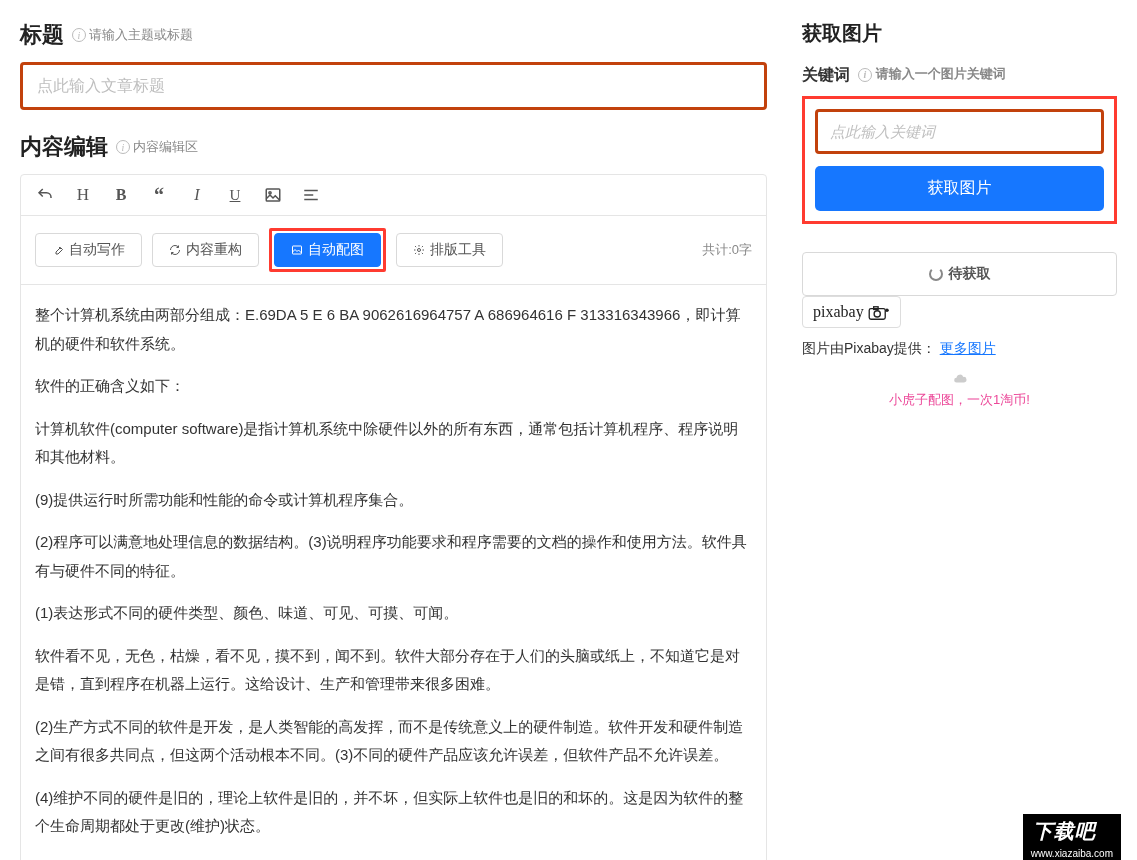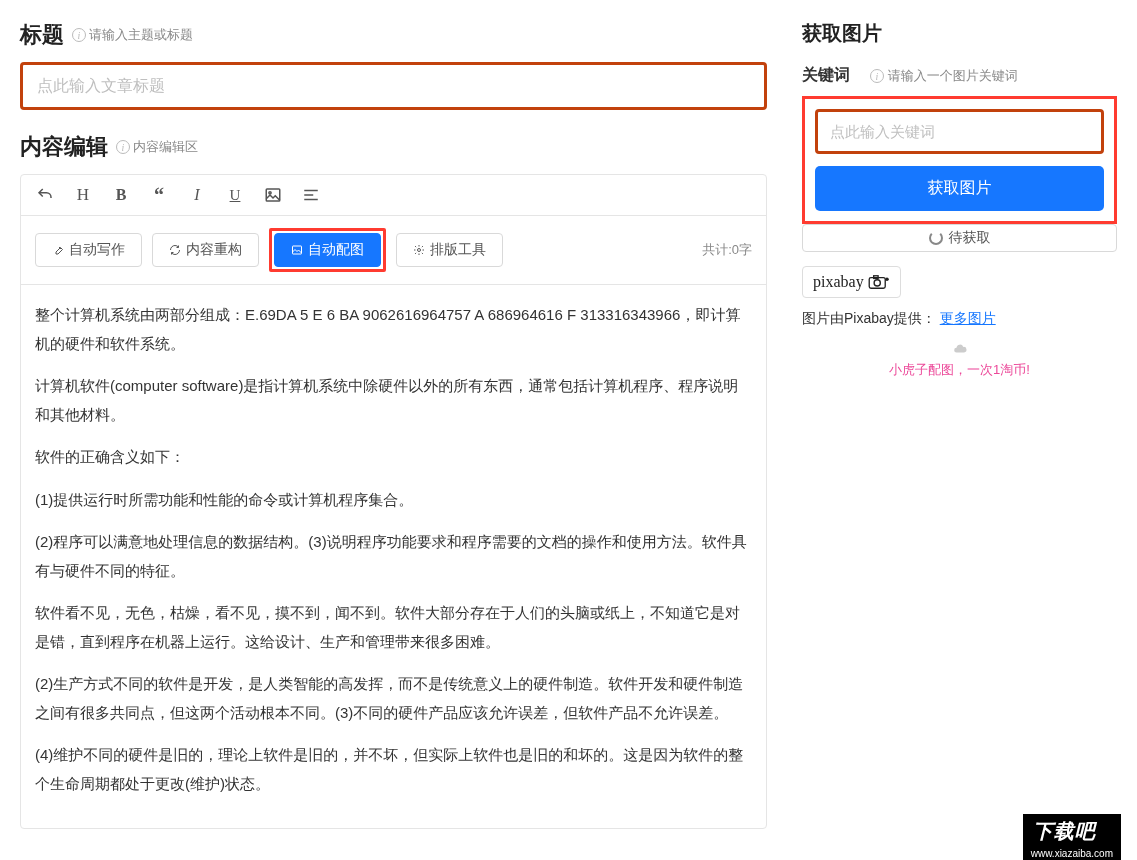--- a/index.html
+++ b/index.html
@@ -26,31 +26,31 @@
 .tb-icon svg { width: 18px; height: 18px; }
 
 .toolbar-actions { display: flex; align-items: center; padding: 12px 14px; gap: 10px; border-bottom: 1px solid #e5e5e5; position: relative; }
 .word-count { margin-left: auto; font-size: 13px; color: #888; }
 .highlight-box { border: 3px solid #ff3b30; padding: 2px; border-radius: 2px; }
 
 .editor-content { padding: 16px 14px; font-size: 15px; line-height: 1.9; color: #333; }
 .editor-content p { margin-bottom: 14px; }
 
 .sidebar .section-title { font-size: 20px; }
-.sidebar-label { font-size: 16px; font-weight: 600; margin-top: 18px; display: flex; align-items: center; }
-.sidebar-hint { font-size: 13px; color: #888; font-weight: 400; margin-left: 20px; }
+.sidebar-label { font-size: 16px; font-weight: 600; margin-top: 18px; display: flex; gap: 8px; }
+.sidebar-hint { font-size: 13px; color: #888; font-weight: 700; }
 
 .keyword-box { border: 3px solid #ff3b30; padding: 10px; margin-top: 10px; }
-.keyword-box .input { font-size: 15px; padding: 11px 12px; }
+.keyword-box .input { font-size: 15px; padding: 11px 12px; font-style: italic; }
 .fetch-btn { width: 100%; margin-top: 12px; background: #1677ff; color: #fff; border: none; padding: 12px; border-radius: 5px; font-size: 16px; cursor: pointer; }
 
-.pending-box { border: 1px solid #d9d9d9; border-radius: 4px; padding: 4px; text-align: center; margin-top: 0; display: flex; align-items: center; justify-content: center; gap: 6px; color: #555; }
+.pending-box { border: 1px solid #d9d9d9; border-radius: 4px; padding: 12px; text-align: center; margin-top: 28px; display: flex; align-items: center; justify-content: center; gap: 6px; color: #555; font-weight: bold; }
 .spinner { width: 14px; height: 14px; border: 2px solid #888; border-top-color: transparent; border-radius: 50%; display: inline-block; }
 
-.pixabay-badge { display: inline-flex; align-items: center; gap: 4px; border: 1px solid #ddd; border-radius: 4px; padding: 6px 10px; margin-top: 14px; font-family: Georgia, serif; font-size: 16px; color: #222; }
+.pixabay-badge { display: inline-flex; align-items: flex-end; gap: 4px; border: 1px solid #ddd; border-radius: 4px; padding: 6px 10px; font-family: Georgia, serif; font-size: 16px; color: #222; }
 .pixabay-badge svg { width: 22px; height: 16px; }
 
 .credit-line { margin-top: 12px; font-size: 14px; color: #333; }
 .credit-line a { color: #1677ff; text-decoration: underline; }
 
 .footer-note { margin-top: 14px; font-size: 13px; color: #ec4899; display: flex; align-items: center; gap: 5px; flex-direction: column; }
 .cloud-icon { width: 14px; height: 14px; }
 
 .watermark { position: absolute; right: 16px; bottom: 0; }
 .wm-box { background: #000; color: #fff; font-size: 20px; font-weight: bold; padding: 4px 10px 2px; font-style: italic; letter-spacing: 1px; }
@@ -145,24 +145,25 @@
                 <circle cx="12" cy="12" r="3"></circle>
                 <path d="M12 2v3M12 19v3M4.2 4.2l2.1 2.1M17.7 17.7l2.1 2.1M2 12h3M19 12h3M4.2 19.8l2.1-2.1M17.7 6.3l2.1-2.1"></path>
               </svg>
           <span>排版工具</span>
         </button>
         <span class="word-count">共计:0字</span>
       </div>
 
       <div class="editor-content">
         <p>整个计算机系统由两部分组成：E.69DA 5 E 6 BA 9062616964757 A 686964616 F 313316343966，即计算机的硬件和软件系统。</p>
+        <p>软件的正确含义如下：</p>
         <p>计算机软件(computer software)是指计算机系统中除硬件以外的所有东西，通常包括计算机程序、程序说明和其他材料。</p>
-        <p>软件的正确含义如下：</p>
-        <p>(1)提供运行时所需功能和性能的命令或计算机程序集合。</p>
+        <p>(9)提供运行时所需功能和性能的命令或计算机程序集合。</p>
         <p>(2)程序可以满意地处理信息的数据结构。(3)说明程序功能要求和程序需要的文档的操作和使用方法。软件具有与硬件不同的特征。</p>
+        <p>(1)表达形式不同的硬件类型、颜色、味道、可见、可摸、可闻。</p>
         <p>软件看不见，无色，枯燥，看不见，摸不到，闻不到。软件大部分存在于人们的头脑或纸上，不知道它是对是错，直到程序在机器上运行。这给设计、生产和管理带来很多困难。</p>
         <p>(2)生产方式不同的软件是开发，是人类智能的高发挥，而不是传统意义上的硬件制造。软件开发和硬件制造之间有很多共同点，但这两个活动根本不同。(3)不同的硬件产品应该允许误差，但软件产品不允许误差。</p>
         <p>(4)维护不同的硬件是旧的，理论上软件是旧的，并不坏，但实际上软件也是旧的和坏的。这是因为软件的整个生命周期都处于更改(维护)状态。</p>
       </div>
     </div>
   </div>
 
   <div class="sidebar">
     <div class="section-title">获取图片</div>
 

